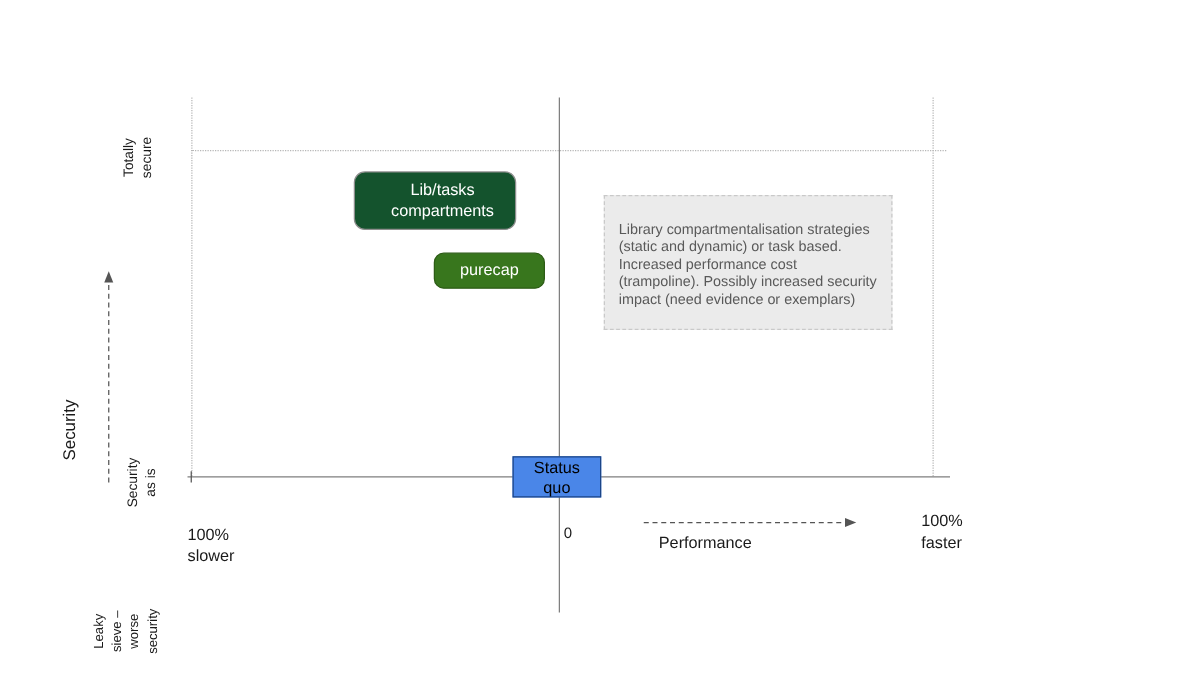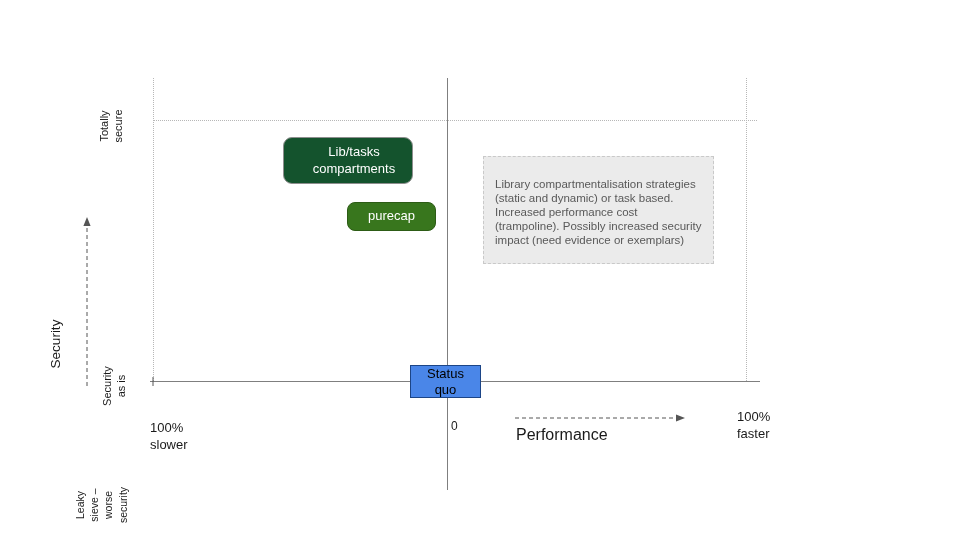--- a/index.html
+++ b/index.html
@@ -58,21 +58,21 @@
 as is</div>
   <div class="abs rot" style="left:56px;top:344px;font-size:13.5px;">Security</div>
   <div class="abs rot" style="left:101px;top:505px;font-size:10.5px;line-height:1.35;">Leaky
 sieve –
 worse
 security</div>
 
   <div class="abs ticklabel" style="left:150px;top:420px;">100%
 slower</div>
   <div class="abs ticklabel" style="left:451px;top:419px;font-size:12px;">0</div>
-  <div class="abs" style="left:516px;top:426px;font-size:16px;">Performance</div>
+  <div class="abs" style="left:527px;top:426px;font-size:13px;">Performance</div>
   <div class="abs ticklabel" style="left:737px;top:409px;">100%
 faster</div>
 
   <svg class="abs overlay" width="960" height="540" viewBox="0 0 960 540">
 
     <g>
       <line x1="153" y1="377" x2="153" y2="386" stroke="#555555" stroke-width="1"></line>
     </g>
 
     <g>

